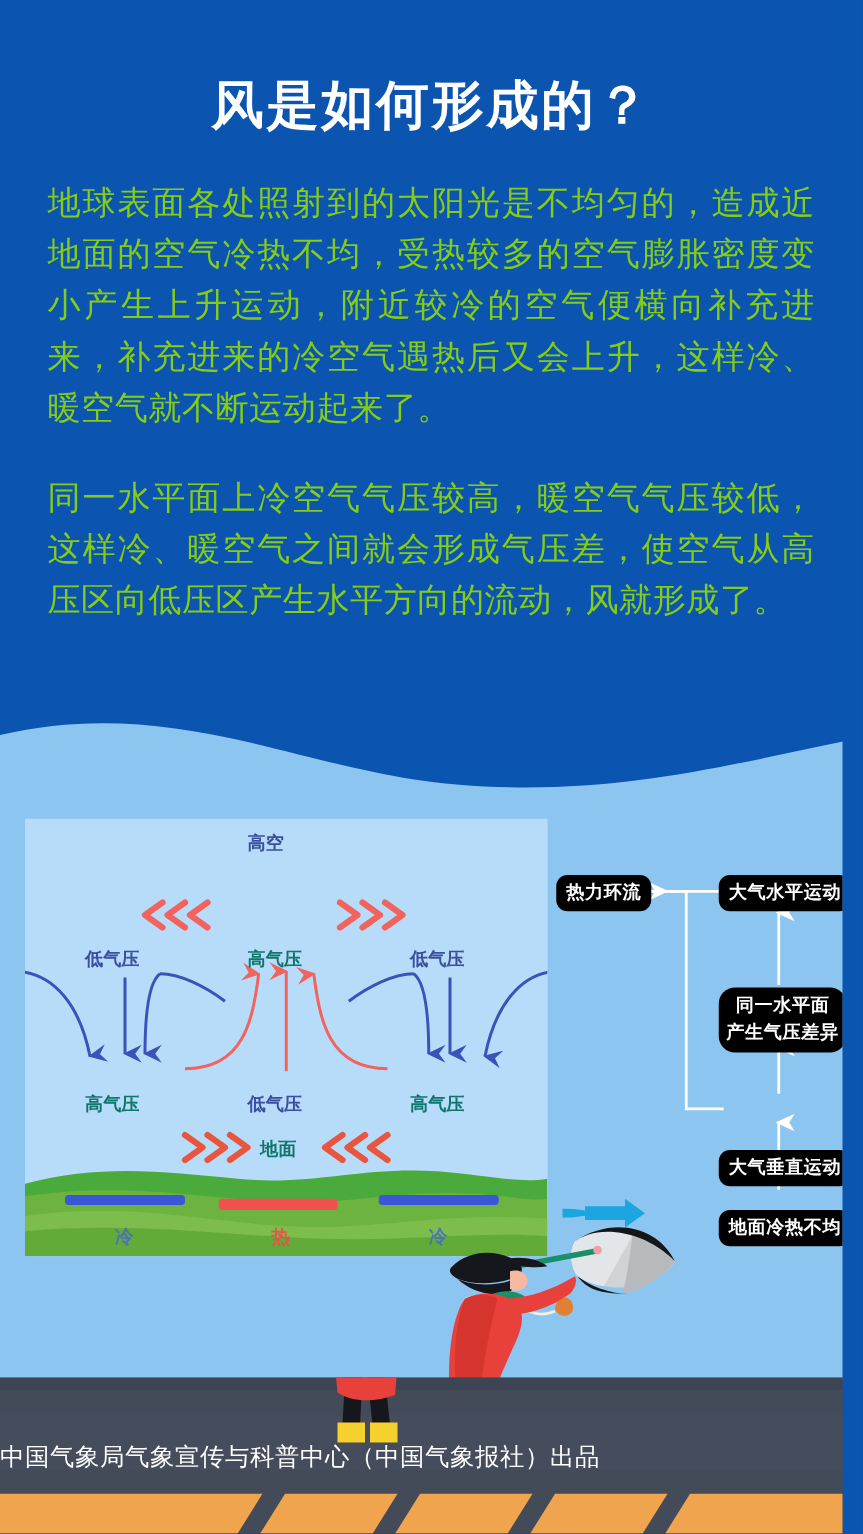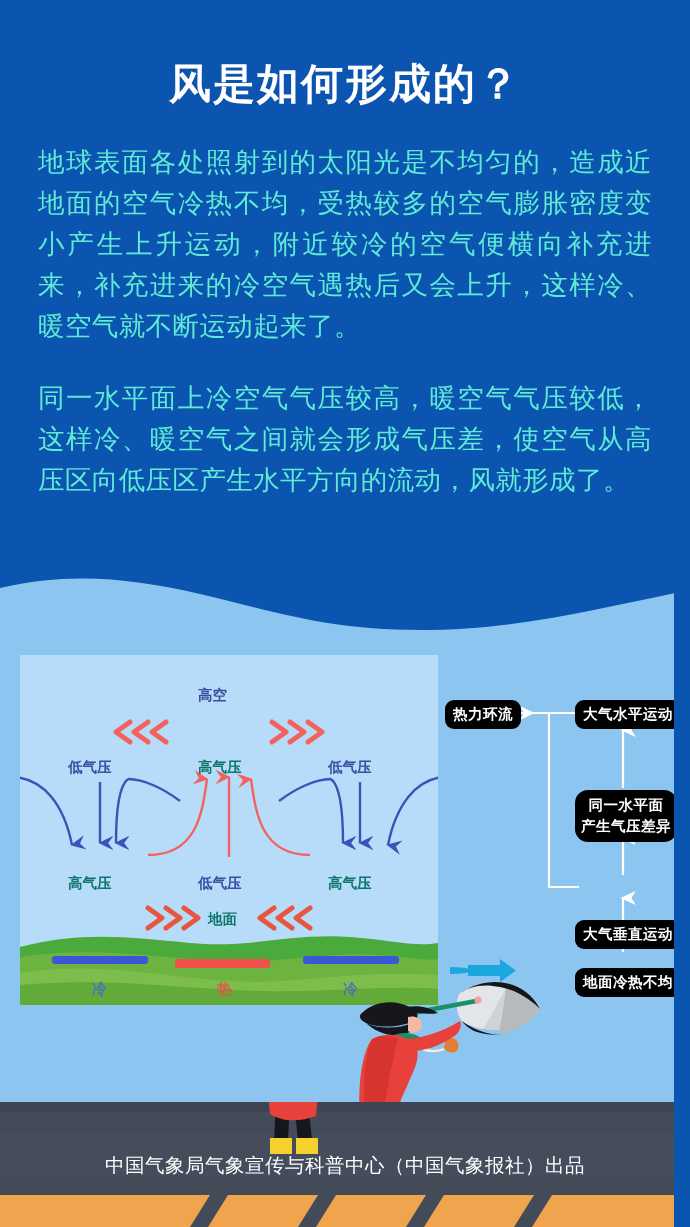--- a/index.html
+++ b/index.html
@@ -35,21 +35,21 @@
     font-size: 42px;
     font-weight: bold;
     letter-spacing: 2px;
     line-height: 1.25;
     z-index: 4;
   }
   .para {
     position: absolute;
     left: 38px;
     width: 614px;
-    color: #5eead4;
+    color: #84cc16;
     font-size: 26.5px;
     line-height: 41px;
     letter-spacing: 0.4px;
     text-align: justify;
     z-index: 4;
   }
   .para-1 { top: 142px; }
   .para-2 { top: 378px; }
 
   
@@ -113,21 +113,21 @@
     width: 690px; height: 125px;
     background: linear-gradient(180deg, #3d4452 0%, #454b59 55%, #3a4150 100%);
     z-index: 8;
     overflow: hidden;
   }
   .road-svg { position: absolute; left: 0; top: 0; }
   .footer-text {
     position: absolute;
     left: 0; top: 1152px;
     width: 690px;
-    text-align: center;
+    text-align: left;
     color: #ffffff;
     font-size: 19.5px;
     letter-spacing: .5px;
     z-index: 10;
     white-space: nowrap;
   }
 </style>
 </head>
 <body>
 
@@ -200,21 +200,21 @@
       <path d="M0,292 C60,276 110,282 170,288 C230,294 268,278 330,282 C370,285 395,292 418,288 L418,350 L0,350 Z" fill="#4aaa3c"></path>
       <path d="M0,302 C70,292 120,300 190,306 C250,311 300,296 360,300 C390,302 404,306 418,304 L418,350 L0,350 Z" fill="#6cb33f"></path>
       <path d="M0,318 C80,306 140,322 210,326 C280,330 330,314 418,320 L418,350 L0,350 Z" fill="#7cbd4c"></path>
       <path d="M0,330 C90,322 160,334 240,336 C310,338 360,330 418,334 L418,350 L0,350 Z" fill="#62ab39"></path>
 
       <rect x="32" y="301" width="96" height="8" rx="3" fill="#3b57d8"></rect>
       <rect x="155" y="304" width="95" height="9" rx="3" fill="#f2504c"></rect>
       <rect x="283" y="301" width="96" height="8" rx="3" fill="#3b57d8"></rect>
     </svg>
 
-    <div class="dlabel blue" style="left:178px; top:31px;">高空</div>
+    <div class="dlabel blue" style="left:178px; top:10px;">高空</div>
 
     <div class="dlabel blue" style="left:48px; top:103px;">低气压</div>
     <div class="dlabel red" style="left:178px; top:103px;">高气压</div>
     <div class="dlabel blue" style="left:308px; top:103px;">低气压</div>
 
     <div class="dlabel red" style="left:48px; top:219px;">高气压</div>
     <div class="dlabel blue" style="left:178px; top:219px;">低气压</div>
     <div class="dlabel red" style="left:308px; top:219px;">高气压</div>
 
     <div class="dlabel red" style="left:188px; top:255px;font-family:Liberation Mono, monospace;">地面</div>

